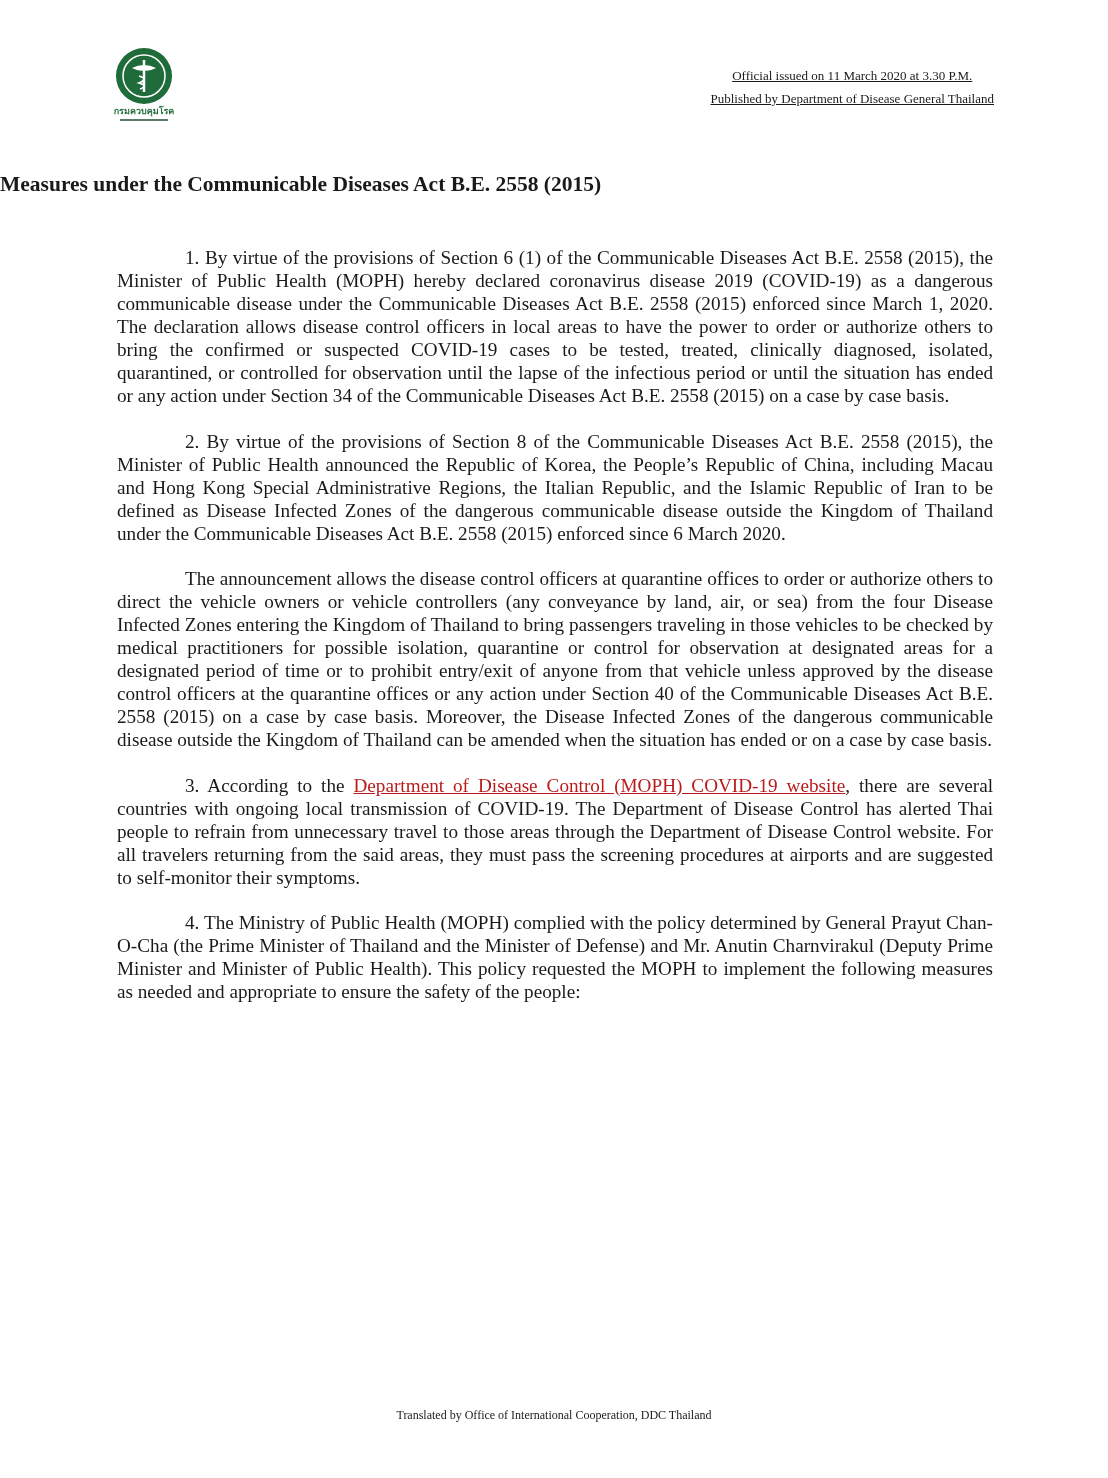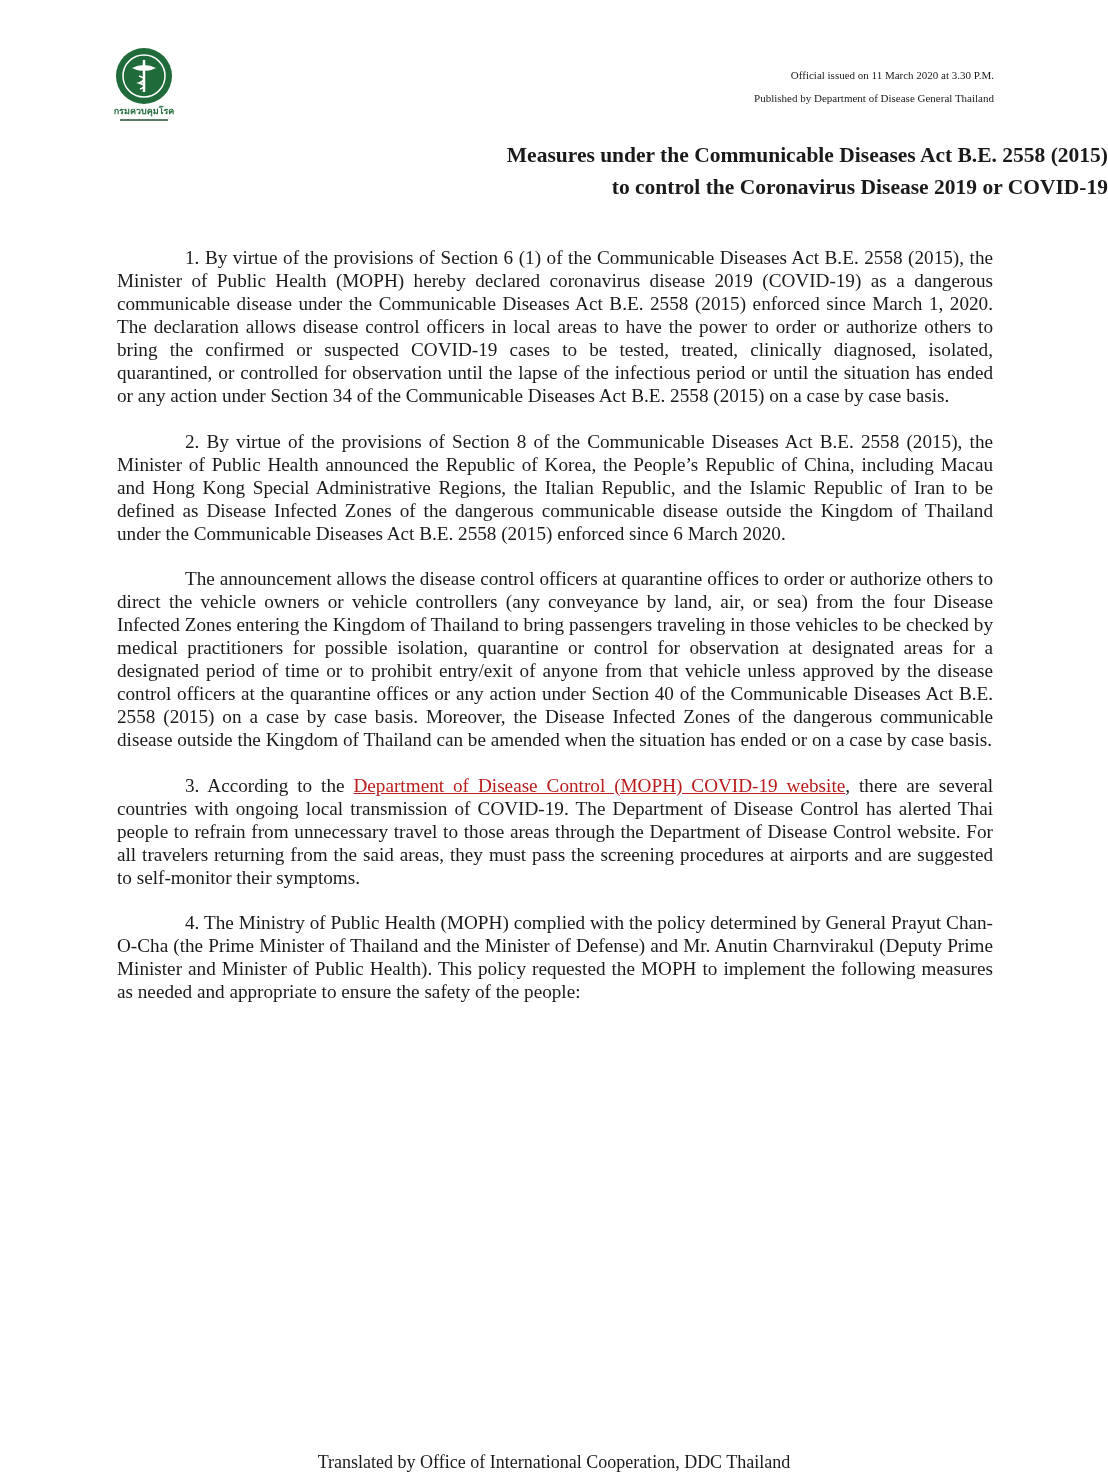--- a/index.html
+++ b/index.html
@@ -2,37 +2,36 @@
 <html><head>
   <meta charset="utf-8">
   <style>
     html, body { margin: 0; padding: 0; background: #ffffff; }
     body {
       width: 1108px; height: 1478px; position: relative; overflow: hidden;
       font-family: "Liberation Serif", serif; color: #1a1a1a;
     }
     .logo { position: absolute; left: 112px; top: 46px; width: 64px; height: 80px; }
     .header-meta {
-      position: absolute; right: 114px; top: 64px; text-align: right;
-      font-size: 11px; line-height: 23px;
+      position: absolute; right: 114px; top: 64px; text-align: center;
+      font-size: 13px; line-height: 23px; text-decoration: underline;
     }
     .title {
-      position: absolute; left: 0; right: 0; top: 139px; text-align: right;
-      font-weight: bold; font-size: 21.5px; line-height: 32px; padding-left: 33px;
+      position: absolute; left: 0; right: 0; top: 168px; text-align: left;
+      font-weight: bold; font-size: 21.5px; line-height: 32px;
     }
     .body {
       position: absolute; left: 117px; width: 876px; top: 246px;
       font-size: 19.2px; line-height: 23px;
     }
     .body p { margin: 0 0 22.5px 0; text-align: justify; text-indent: 68px; }
     .body a { color: #b91c1c; text-decoration: underline; }
     .footer {
       position: absolute; left: 0; right: 0; top: 1408px; text-align: center;
-      font-size: 18px;
-      margin-top: 44px;
+      font-size: 12px;
     }
   </style>
 </head>
 <body>
 
 <div class="logo">
   <svg width="64" height="80" viewBox="0 0 64 80">
     <circle cx="32" cy="30" r="28" fill="#1f6b3a"></circle>
     <circle cx="32" cy="30" r="21" fill="none" stroke="#ffffff" stroke-width="1.5"></circle>
     <line x1="32" y1="14" x2="32" y2="46" stroke="#ffffff" stroke-width="2.5"></line>
@@ -43,21 +42,20 @@
   </svg>
 </div>
 
 <div class="header-meta">
   <div>Official issued on 11 March 2020 at 3.30 P.M.</div>
   <div>Published by Department of Disease General Thailand</div>
 </div>
 
 <div class="title">
   <div>Measures under the Communicable Diseases Act B.E. 2558 (2015)</div>
-  <div>to control the Coronavirus Disease 2019 or COVID-19</div>
 </div>
 
 <div class="body">
   <p>1. By virtue of the provisions of Section 6 (1) of the Communicable Diseases Act B.E. 2558 (2015), the Minister of Public Health (MOPH) hereby declared coronavirus disease 2019 (COVID-19) as a dangerous communicable disease under the Communicable Diseases Act B.E. 2558 (2015) enforced since March 1, 2020. The declaration allows disease control officers in local areas to have the power to order or authorize others to bring the confirmed or suspected COVID-19 cases to be tested, treated, clinically diagnosed, isolated, quarantined, or controlled for observation until the lapse of the infectious period or until the situation has ended or any action under Section 34 of the Communicable Diseases Act B.E. 2558 (2015) on a case by case basis.</p>
   <p>2. By virtue of the provisions of Section 8 of the Communicable Diseases Act B.E. 2558 (2015), the Minister of Public Health announced the Republic of Korea, the People’s Republic of China, including Macau and Hong Kong Special Administrative Regions, the Italian Republic, and the Islamic Republic of Iran to be defined as Disease Infected Zones of the dangerous communicable disease outside the Kingdom of Thailand under the Communicable Diseases Act B.E. 2558 (2015) enforced since 6 March 2020.</p>
   <p>The announcement allows the disease control officers at quarantine offices to order or authorize others to direct the vehicle owners or vehicle controllers (any conveyance by land, air, or sea) from the four Disease Infected Zones entering the Kingdom of Thailand to bring passengers traveling in those vehicles to be checked by medical practitioners for possible isolation, quarantine or control for observation at designated areas for a designated period of time or to prohibit entry/exit of anyone from that vehicle unless approved by the disease control officers at the quarantine offices or any action under Section 40 of the Communicable Diseases Act B.E. 2558 (2015) on a case by case basis. Moreover, the Disease Infected Zones of the dangerous communicable disease outside the Kingdom of Thailand can be amended when the situation has ended or on a case by case basis.</p>
   <p><span>3. According to the </span><a>Department of Disease Control (MOPH) COVID-19 website</a><span>, there are several countries with ongoing local transmission of COVID-19. The Department of Disease Control has alerted Thai people to refrain from unnecessary travel to those areas through the Department of Disease Control website. For all travelers returning from the said areas, they must pass the screening procedures at airports and are suggested to self-monitor their symptoms.</span></p>
   <p>4. The Ministry of Public Health (MOPH) complied with the policy determined by General Prayut Chan-O-Cha (the Prime Minister of Thailand and the Minister of Defense) and Mr. Anutin Charnvirakul (Deputy Prime Minister and Minister of Public Health). This policy requested the MOPH to implement the following measures as needed and appropriate to ensure the safety of the people:</p>
 </div>
 

